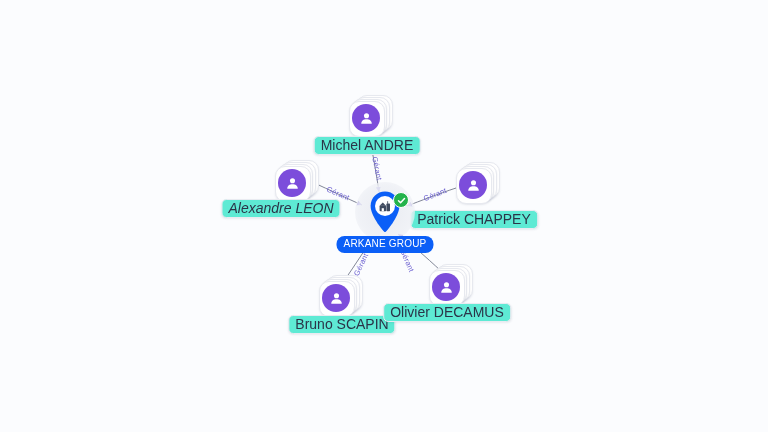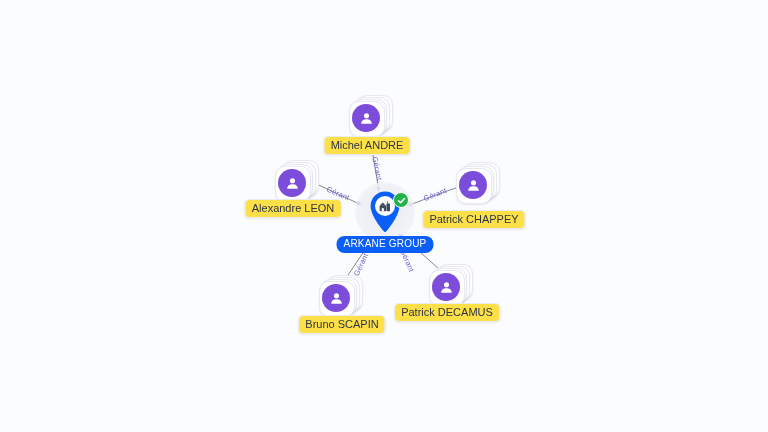--- a/index.html
+++ b/index.html
@@ -66,25 +66,25 @@
     background: #7c4ddb;
     display: flex;
     align-items: center;
     justify-content: center;
   }
   .avatar svg { display: block; }
 
   .person-label {
     position: absolute;
     transform: translateX(-50%);
-    background: #fde047;
+    background: #5eead4;
     border: 1px solid #e9ebf1;
     border-radius: 5px;
     padding: 2px 6px 3px 6px;
-    font-size: 11px;
+    font-size: 14px;
     color: #2b3448;
     white-space: nowrap;
     box-shadow: 0 1px 2px rgba(40,50,90,0.09);
     line-height: 12px;
     user-select: none;
   }
 
   
   #company {
     position: absolute;
@@ -181,21 +181,21 @@
         <i class="s1"></i>
         <i class="s0"></i>
       <span class="avatar">
         <svg width="17" height="17" viewBox="0 0 24 24" fill="#ffffff">
           <circle cx="12" cy="8.2" r="3.6"></circle>
           <path d="M4.6 19.4c0-4.1 3.3-6.2 7.4-6.2s7.4 2.1 7.4 6.2z"></path>
         </svg>
       </span>
     </div>
   </div>
-  <div class="person-label" style="left:293px; top:199px;">Alexandre LEON</div>
+  <div class="person-label" style="left:281px; top:199px;font-style:italic;">Alexandre LEON</div>
 
   <div class="person" style="left:474px; top:185px;">
     <div class="stack">
       <i class="s3"></i>
         <i class="s2"></i>
         <i class="s1"></i>
         <i class="s0"></i>
       <span class="avatar">
         <svg width="17" height="17" viewBox="0 0 24 24" fill="#ffffff">
           <circle cx="12" cy="8.2" r="3.6"></circle>
@@ -229,21 +229,21 @@
         <i class="s1"></i>
         <i class="s0"></i>
       <span class="avatar">
         <svg width="17" height="17" viewBox="0 0 24 24" fill="#ffffff">
           <circle cx="12" cy="8.2" r="3.6"></circle>
           <path d="M4.6 19.4c0-4.1 3.3-6.2 7.4-6.2s7.4 2.1 7.4 6.2z"></path>
         </svg>
       </span>
     </div>
   </div>
-  <div class="person-label" style="left:447px; top:303px;">Patrick DECAMUS</div>
+  <div class="person-label" style="left:447px; top:303px;">Olivier DECAMUS</div>
 
   <div id="company" style="left:385px; top:212px;">
     <div class="halo"></div>
     <div class="pin">
       <svg width="34" height="44" viewBox="0 0 34 44" xmlns="http://www.w3.org/2000/svg">
         <path d="M17 1.5C9 1.5 2.6 7.9 2.6 15.9c0 9.9 11.3 23.2 13.4 25.6a1.35 1.35 0 0 0 2 0c2.1-2.4 13.4-15.7 13.4-25.6C31.4 7.9 25 1.5 17 1.5z" fill="#0b5ff7"></path>
         <circle cx="17" cy="16" r="10" fill="#ffffff"></circle>
         <g fill="#3f4a5e">
           <rect x="11.6" y="15.6" width="6.4" height="5.6" rx="0.6"></rect>
           <path d="M11.6 15.8 L14.8 12.6 L18 15.8 z"></path>

